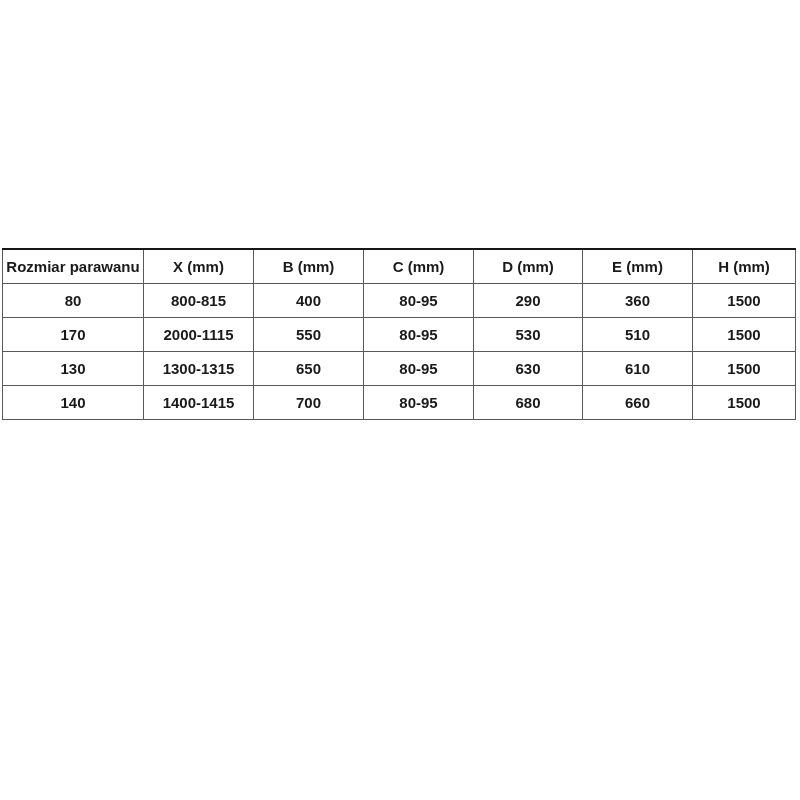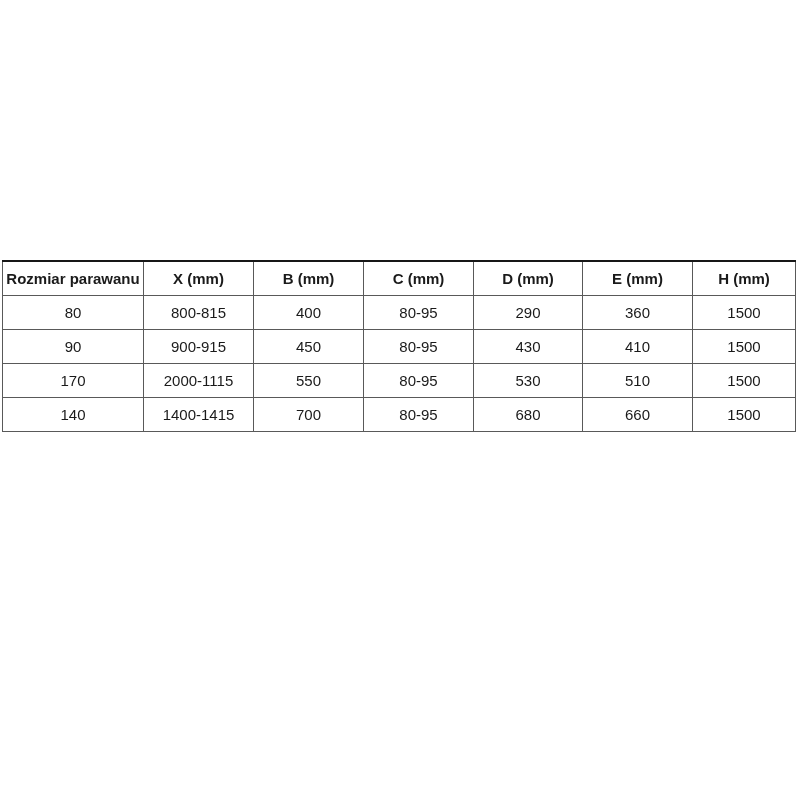--- a/index.html
+++ b/index.html
@@ -10,21 +10,21 @@
     width: 800px;
     height: 800px;
     background: #ffffff;
     font-family: "Liberation Sans", sans-serif;
     position: relative;
     overflow: hidden;
   }
   .spec-table {
     position: absolute;
     left: 2px;
-    top: 260px;
+    top: 248px;
     width: 793px;
     border-collapse: collapse;
     table-layout: fixed;
   }
   .spec-table th,
   .spec-table td {
     border: 1px solid #595959;
     text-align: center;
     vertical-align: middle;
     height: 33px;
@@ -32,21 +32,21 @@
     color: #1a1a1a;
     padding: 0 2px;
     overflow: hidden;
     white-space: nowrap;
   }
   .spec-table thead th {
     font-weight: bold;
     border-top: 2px solid #171717;
   }
   .spec-table td {
-    font-weight: normal;
+    font-weight: bold;
   }
 </style>
 </head>
 <body>
 
 <table class="spec-table">
   <colgroup>
       <col style="width: 141px;">
       <col style="width: 110px;">
       <col style="width: 110px;">
@@ -70,35 +70,35 @@
       <tr>
         <td>80</td>
         <td>800-815</td>
         <td>400</td>
         <td>80-95</td>
         <td>290</td>
         <td>360</td>
         <td>1500</td>
       </tr>
       <tr>
-        <td>90</td>
-        <td>900-915</td>
-        <td>450</td>
-        <td>80-95</td>
-        <td>430</td>
-        <td>410</td>
-        <td>1500</td>
-      </tr>
-      <tr>
         <td>170</td>
         <td>2000-1115</td>
         <td>550</td>
         <td>80-95</td>
         <td>530</td>
         <td>510</td>
+        <td>1500</td>
+      </tr>
+      <tr>
+        <td>130</td>
+        <td>1300-1315</td>
+        <td>650</td>
+        <td>80-95</td>
+        <td>630</td>
+        <td>610</td>
         <td>1500</td>
       </tr>
       <tr>
         <td>140</td>
         <td>1400-1415</td>
         <td>700</td>
         <td>80-95</td>
         <td>680</td>
         <td>660</td>
         <td>1500</td>

